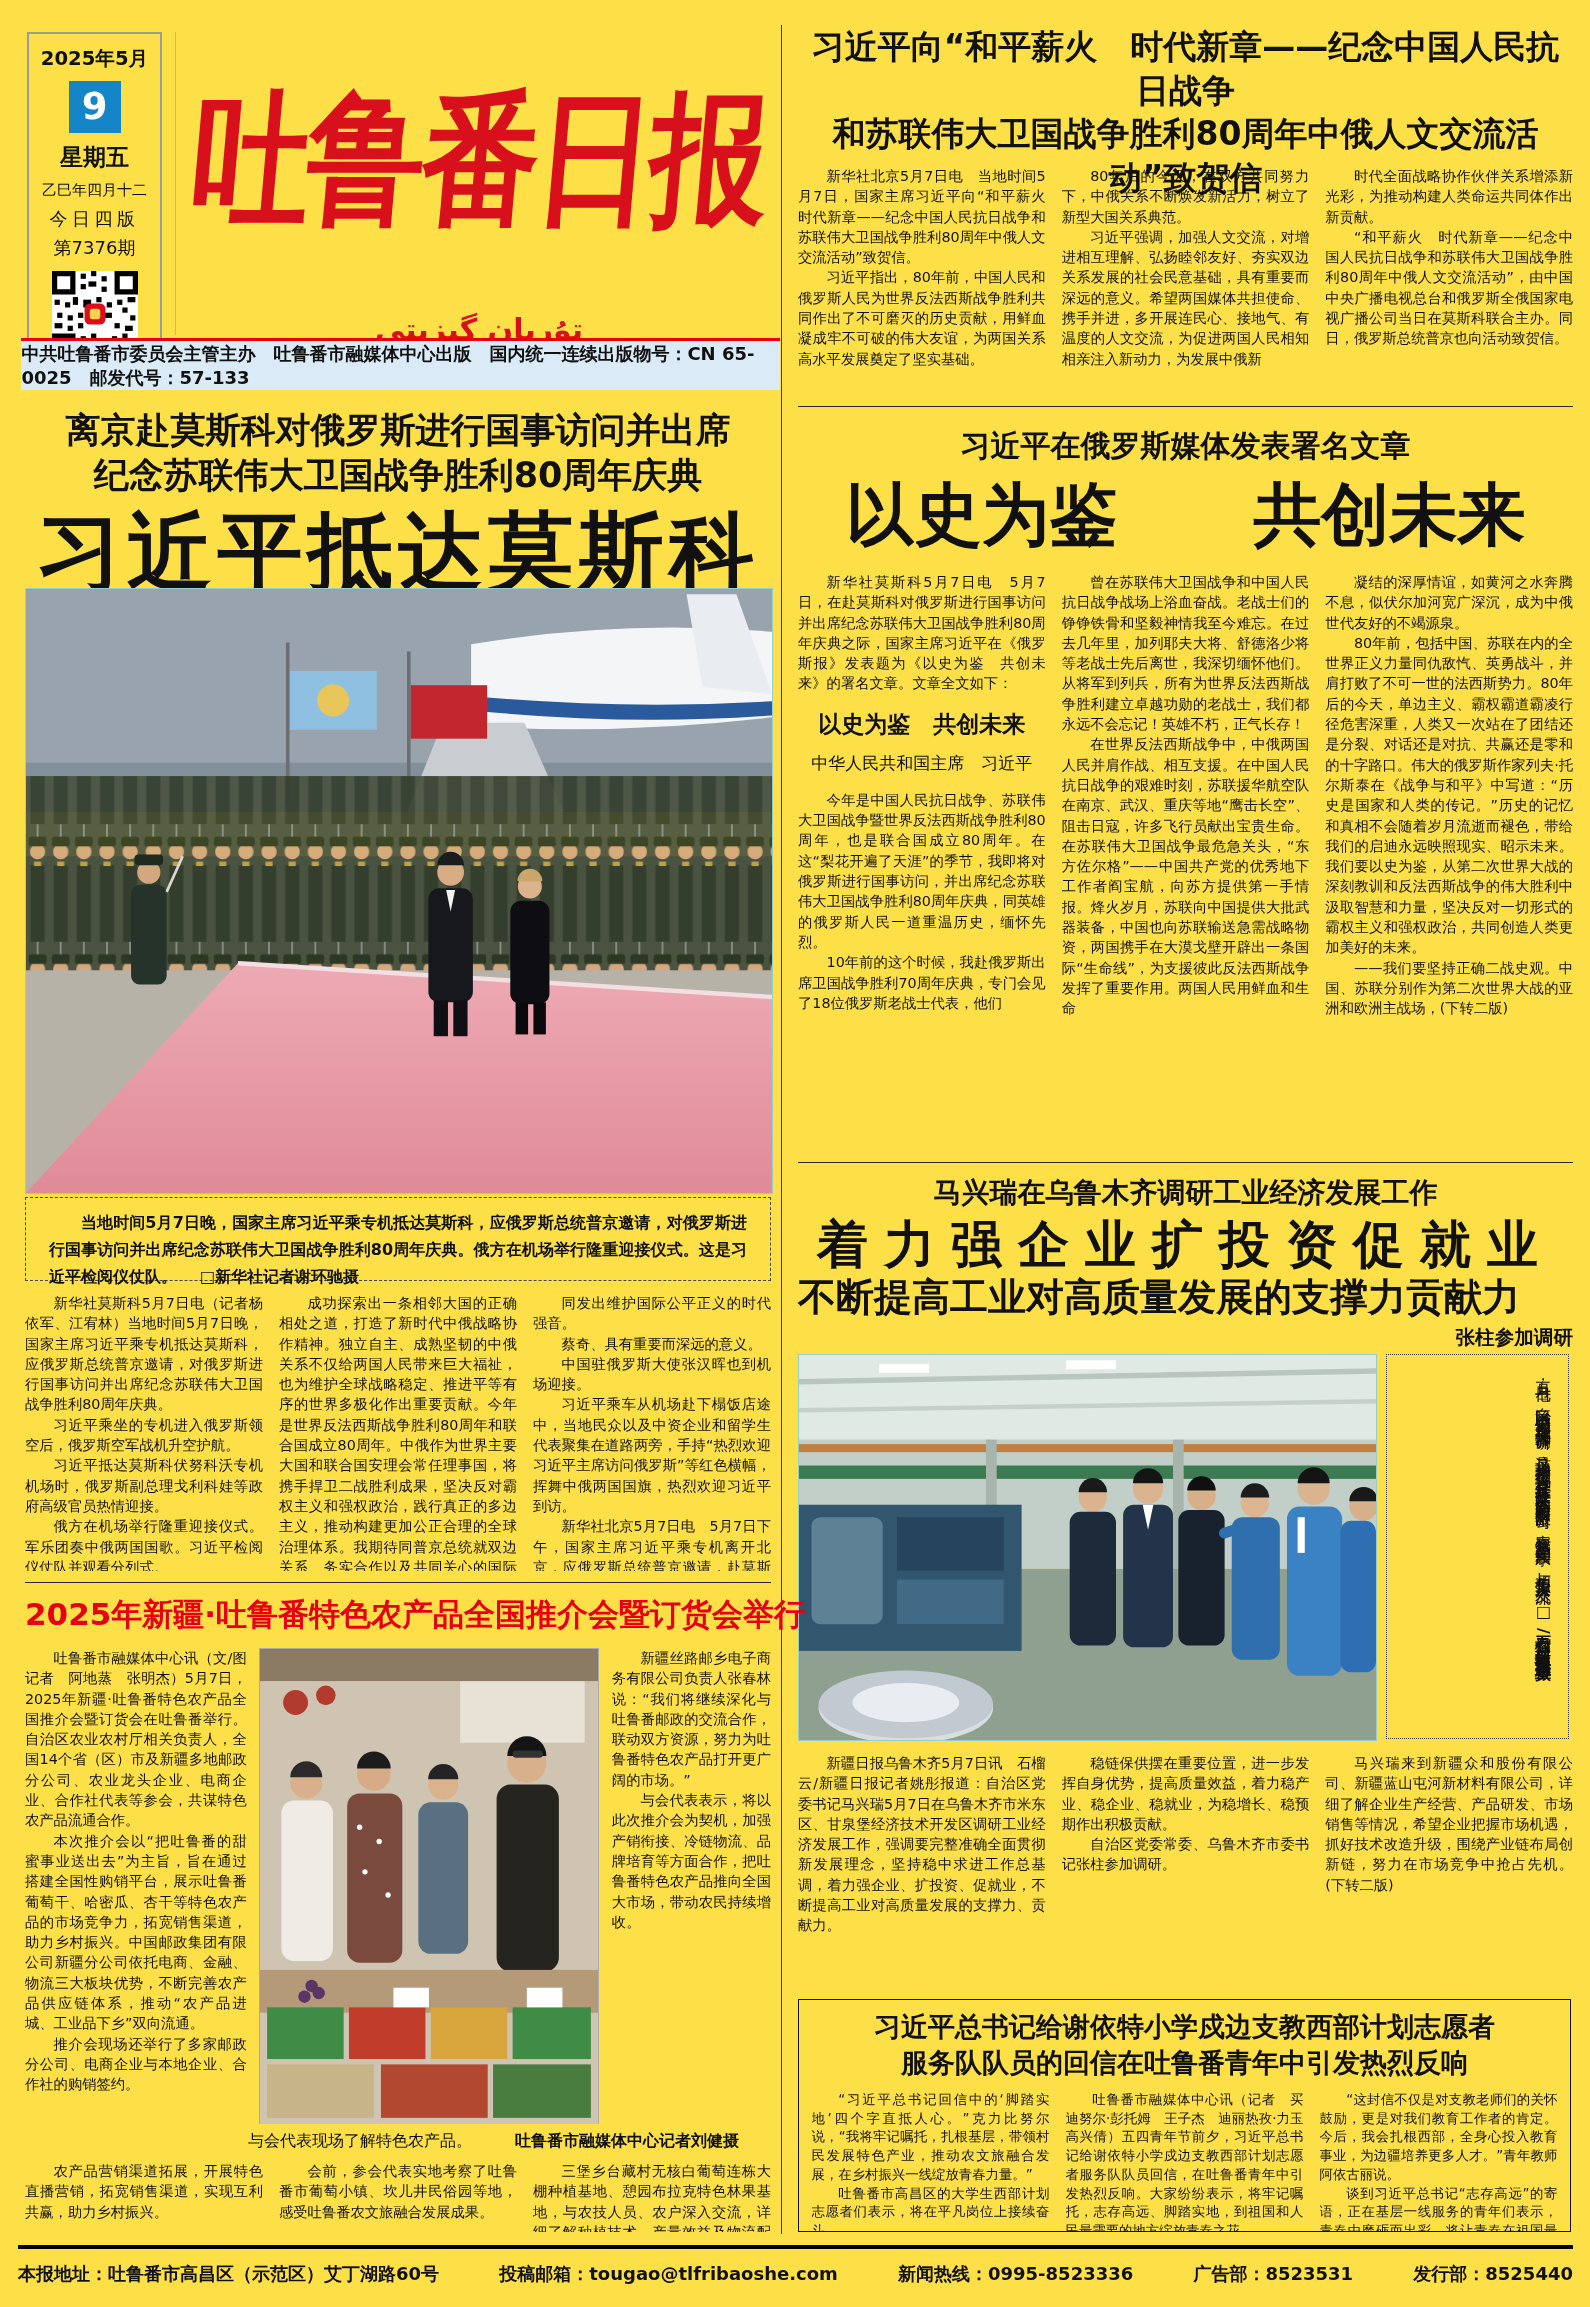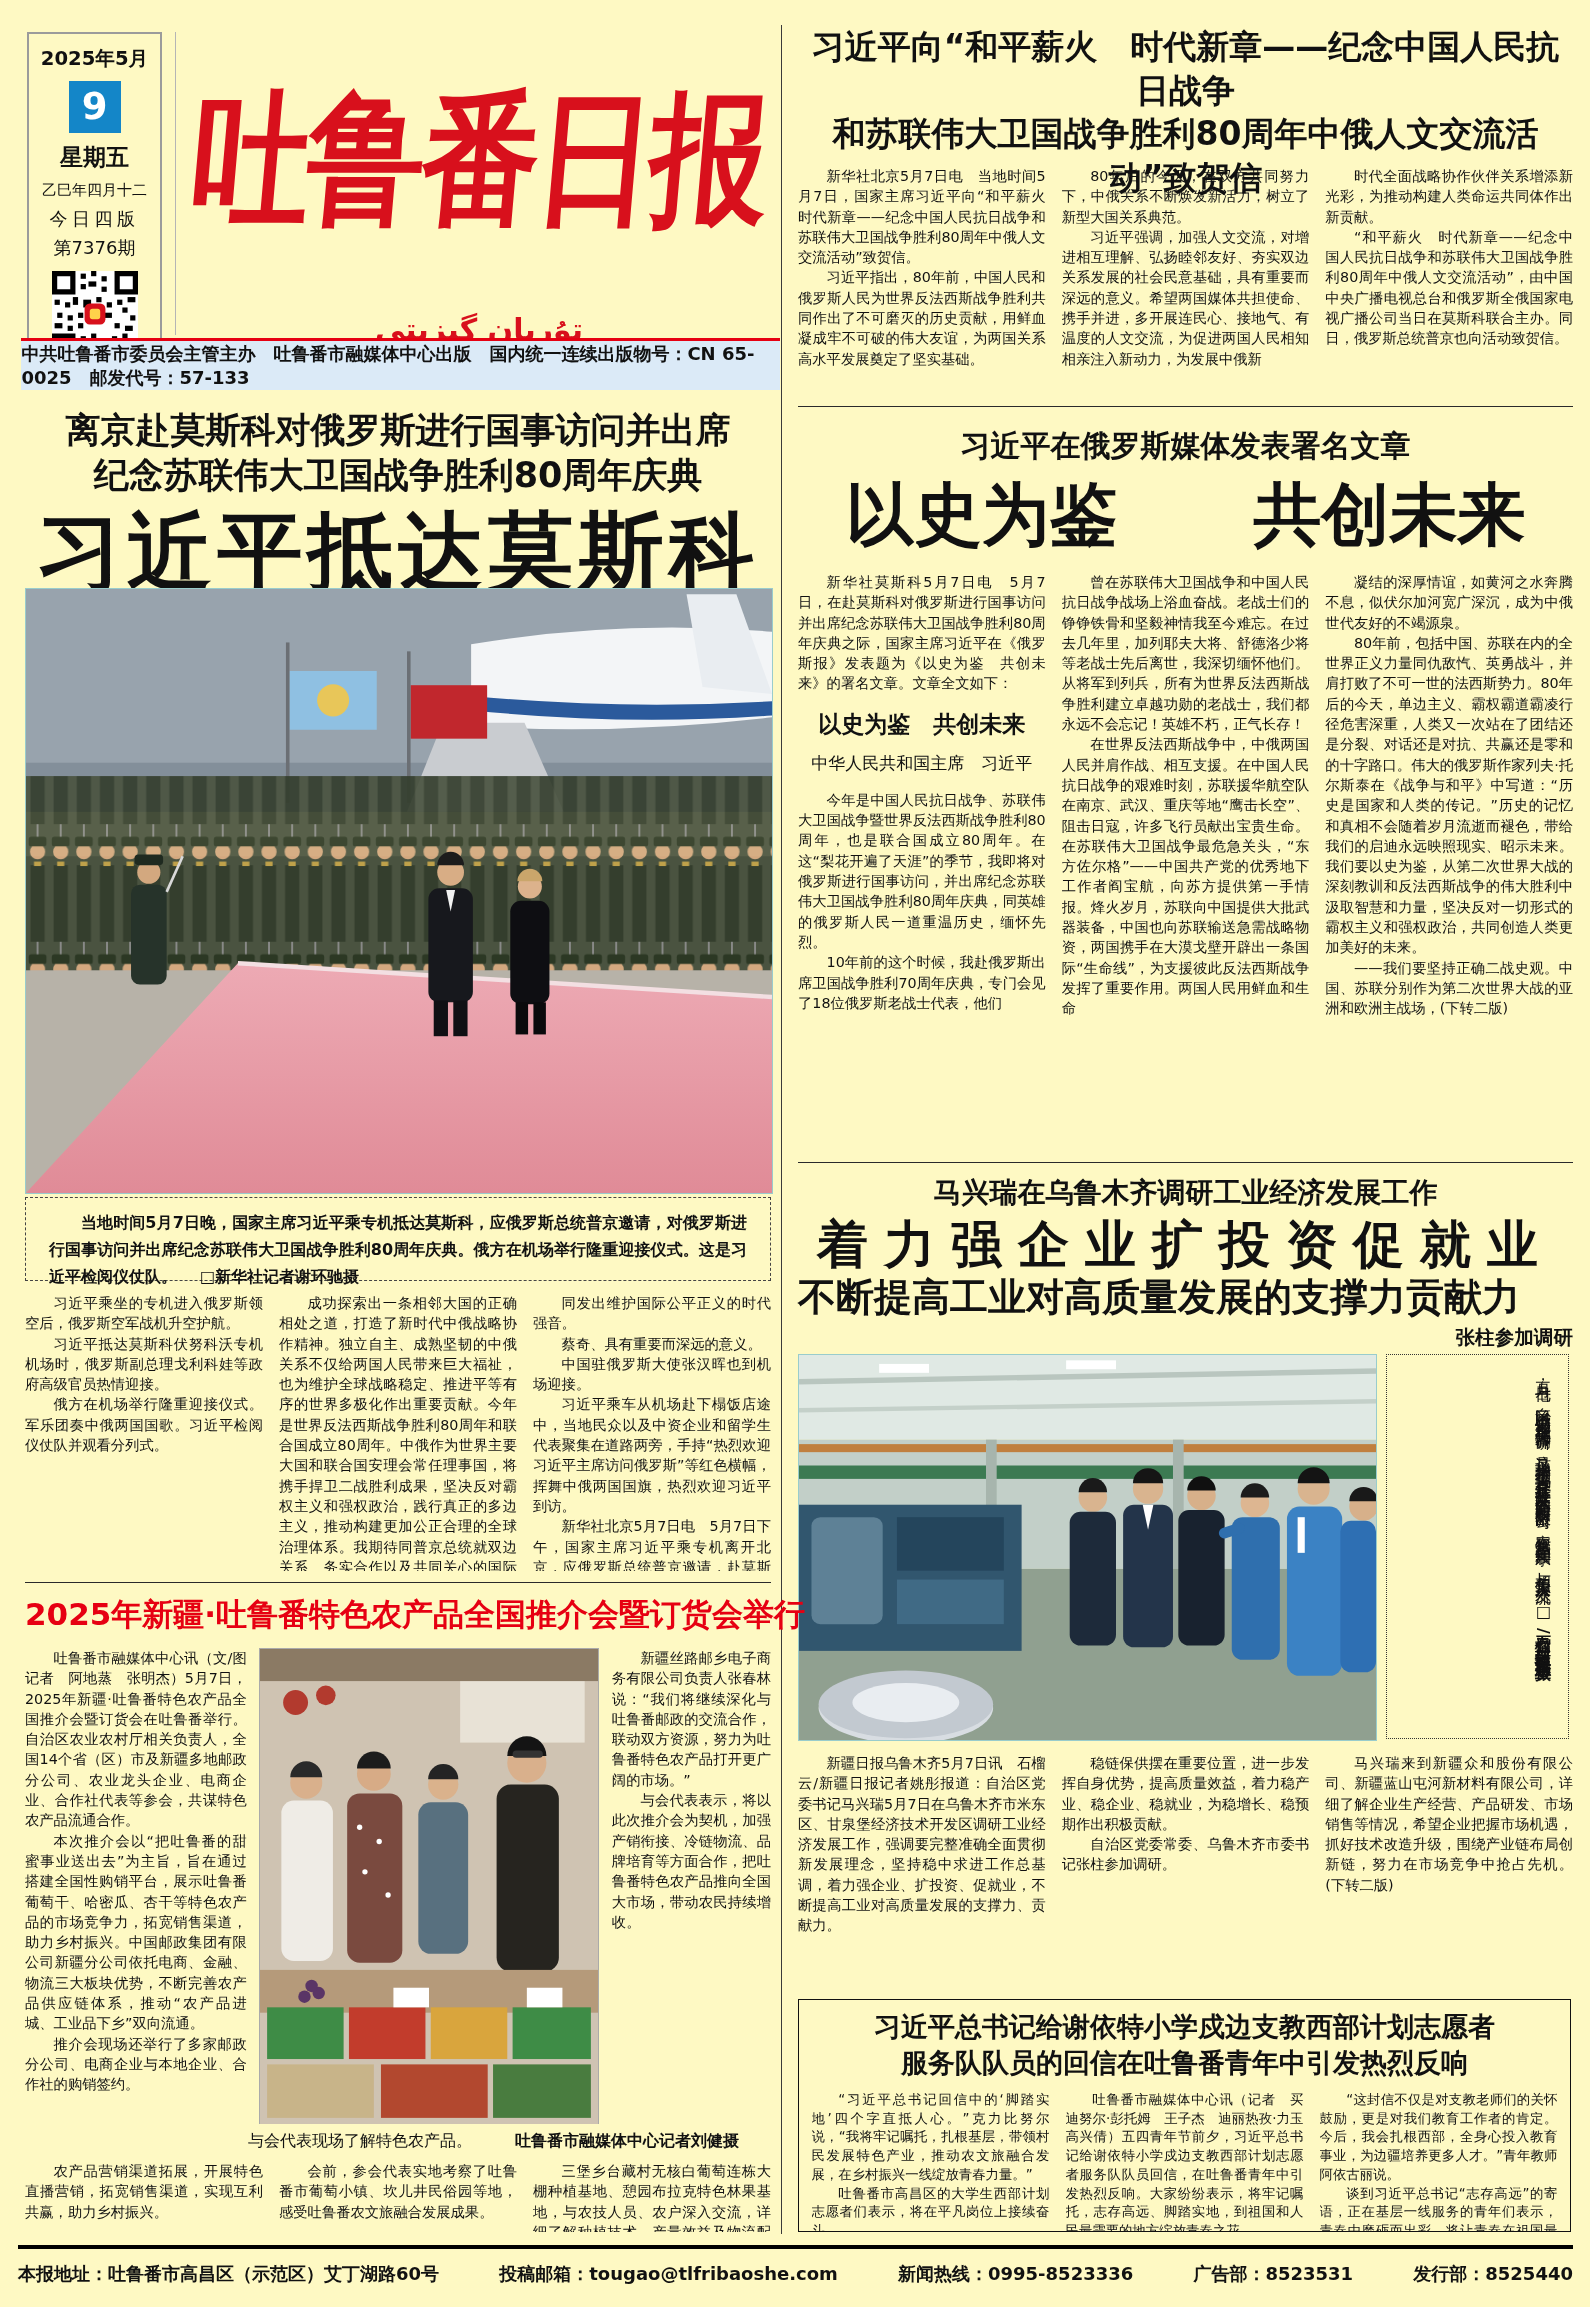--- a/index.html
+++ b/index.html
@@ -1,16 +1,16 @@
 <!DOCTYPE html>
 <html style="font-size:14.3px"><head>
 <meta charset="utf-8">
 <style>
   html,body{margin:0;padding:0;background:#888;}
-  .page{position:relative;width:1591px;height:2307px;background:#fef9c3;margin:0 auto;
+  .page{position:relative;width:1591px;height:2307px;background:#fde047;margin:0 auto;
         font-family:"DejaVu Sans","Liberation Sans",sans-serif;color:#111;overflow:hidden;}
   .abs{position:absolute;}
   
   .date-box{left:27px;top:32px;width:135px;height:349px;border:2.7px solid #9b9b9b;text-align:center;box-sizing:border-box;padding-top:10.7px;}
   .date-month{font-size:19.6px;font-weight:700;}
   .date-day{width:52px;height:52px;margin:9px auto 0;background:#1486c8;color:#fff;font-size:37px;font-weight:700;line-height:52px;}
   .date-week{font-size:23px;font-weight:700;margin-top:9px;}
   .date-lunar{font-size:15px;margin-top:8px;}
   .date-pages{font-size:18px;letter-spacing:4.5px;margin-top:7.1px;}
   .date-issue{font-size:18px;margin-top:5.3px;}
@@ -224,20 +224,21 @@
       </g>
     </svg>
   </div>
 
   <div class="abs mos-cap">
     <p><span>当地时间5月7日晚，国家主席习近平乘专机抵达莫斯科，应俄罗斯总统普京邀请，对俄罗斯进行国事访问并出席纪念苏联伟大卫国战争胜利80周年庆典。俄方在机场举行隆重迎接仪式。这是习近平检阅仪仗队。</span><b>□新华社记者谢环驰摄</b></p>
   </div>
 
   <div class="abs mos-body cols art">
     <div class="col">
+        <p>新华社莫斯科5月7日电（记者杨依军、江宥林）当地时间5月7日晚，国家主席习近平乘专机抵达莫斯科，应俄罗斯总统普京邀请，对俄罗斯进行国事访问并出席纪念苏联伟大卫国战争胜利80周年庆典。</p>
         <p>习近平乘坐的专机进入俄罗斯领空后，俄罗斯空军战机升空护航。</p>
         <p>习近平抵达莫斯科伏努科沃专机机场时，俄罗斯副总理戈利科娃等政府高级官员热情迎接。</p>
         <p>俄方在机场举行隆重迎接仪式。军乐团奏中俄两国国歌。习近平检阅仪仗队并观看分列式。</p>
       </div>
     <div class="col">
         <p>成功探索出一条相邻大国的正确相处之道，打造了新时代中俄战略协作精神。独立自主、成熟坚韧的中俄关系不仅给两国人民带来巨大福祉，也为维护全球战略稳定、推进平等有序的世界多极化作出重要贡献。今年是世界反法西斯战争胜利80周年和联合国成立80周年。中俄作为世界主要大国和联合国安理会常任理事国，将携手捍卫二战胜利成果，坚决反对霸权主义和强权政治，践行真正的多边主义，推动构建更加公正合理的全球治理体系。我期待同普京总统就双边关系、务实合作以及共同关心的国际和地区问题深入沟通，为推动中俄新时代</p>
       </div>
     <div class="col">
         <p>同发出维护国际公平正义的时代强音。</p>
         <p>蔡奇、具有重要而深远的意义。</p>

